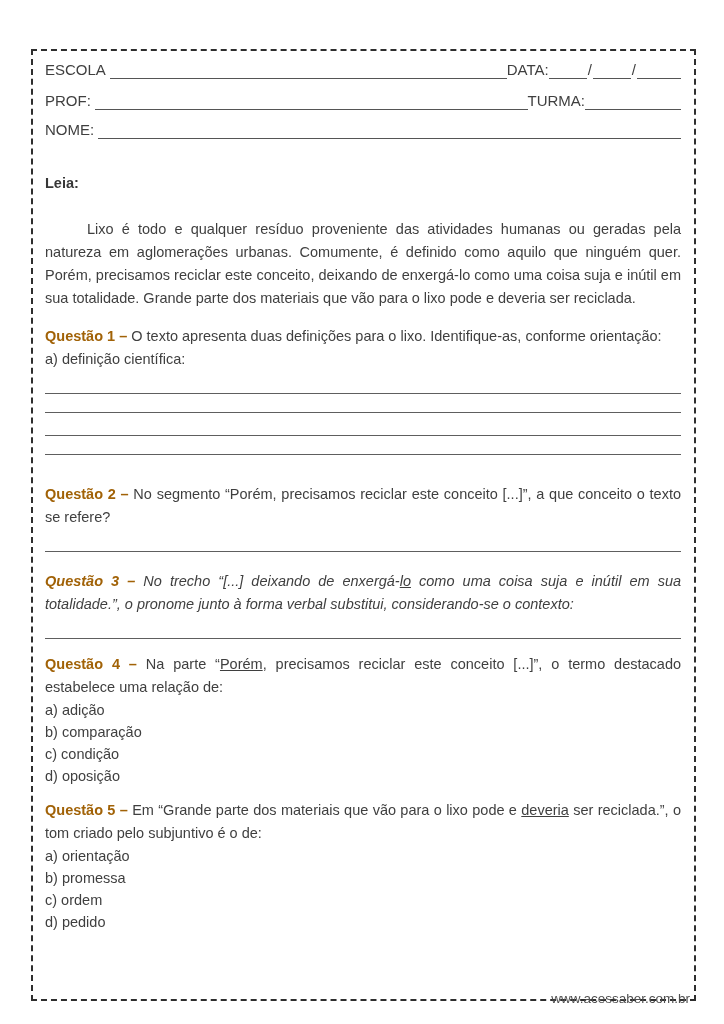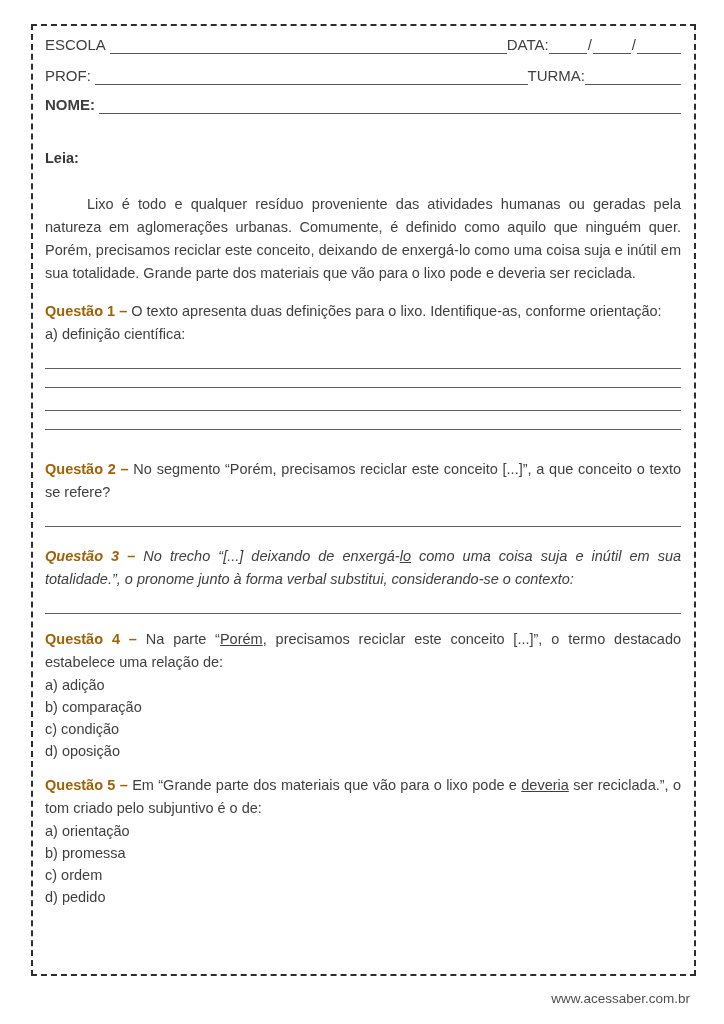--- a/index.html
+++ b/index.html
@@ -6,21 +6,21 @@
   html, body {
     width: 724px; height: 1024px;
     background: #ffffff;
     font-family: "Liberation Sans", sans-serif;
     color: #3f3f3f;
     overflow: hidden;
     position: relative;
   }
   .sheet {
     position: absolute;
-    left: 31px; top: 24px;
+    left: 31px; top: 49px;
     width: 665px; height: 952px;
     border: 2px dashed #2e2e2e;
     padding: 10px 13px 0 12px;
   }
   
   .hrow {
     display: flex;
     align-items: flex-end;
     font-size: 15px;
     line-height: 18px;
@@ -36,21 +36,21 @@
   .blank {
     flex: 0 0 auto;
     height: 15px;
     border-bottom: 1.5px solid #555555;
   }
   .b38 { width: 38px; }
   .b42 { width: 44px; }
   .b95 { width: 96px; }
   .slash { flex: 0 0 auto; padding: 0 1px; }
   .row2 { margin-top: 13px; }
-  .row3 { margin-top: 11px; font-weight: bold; }
+  .row3 { margin-top: 11px; }
   
   .leia {
     margin-top: 33px;
     font-weight: bold;
     font-size: 14.5px;
     line-height: 23px;
     color: #373737;
   }
   .para {
     margin-top: 23px;

